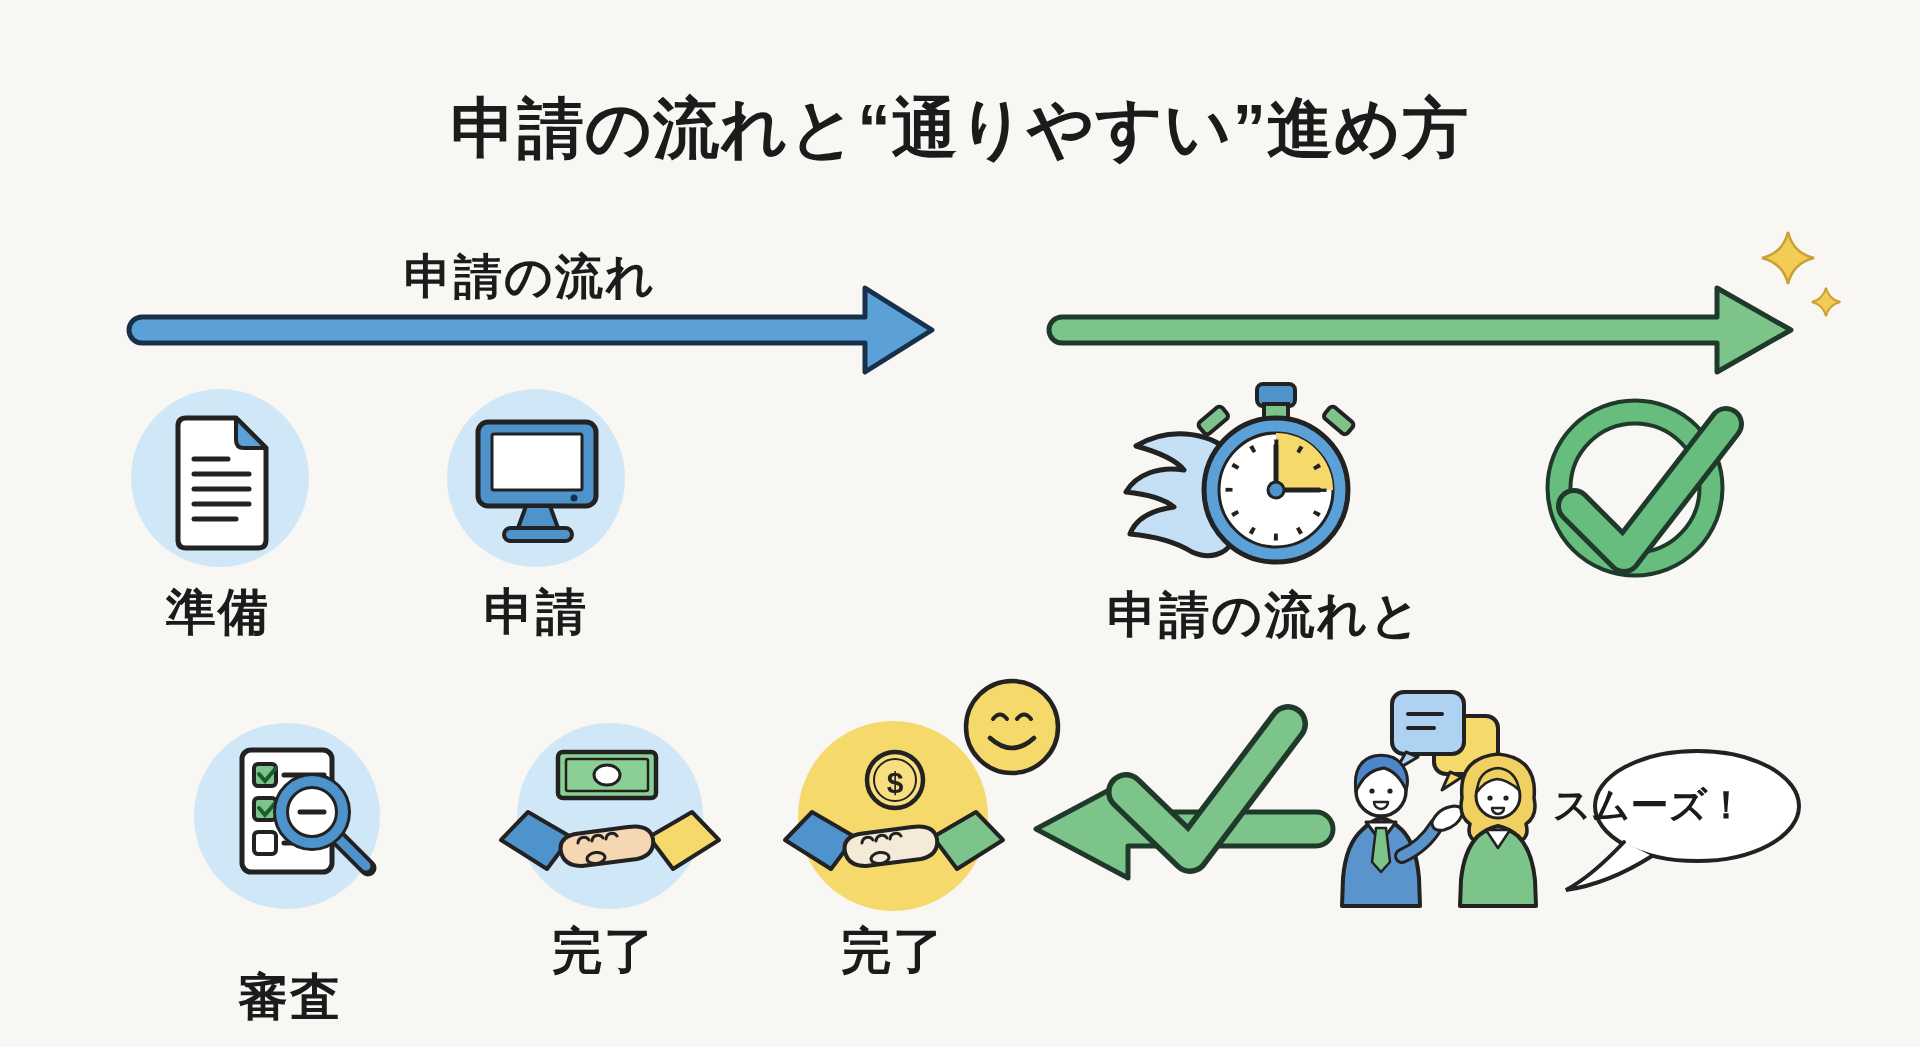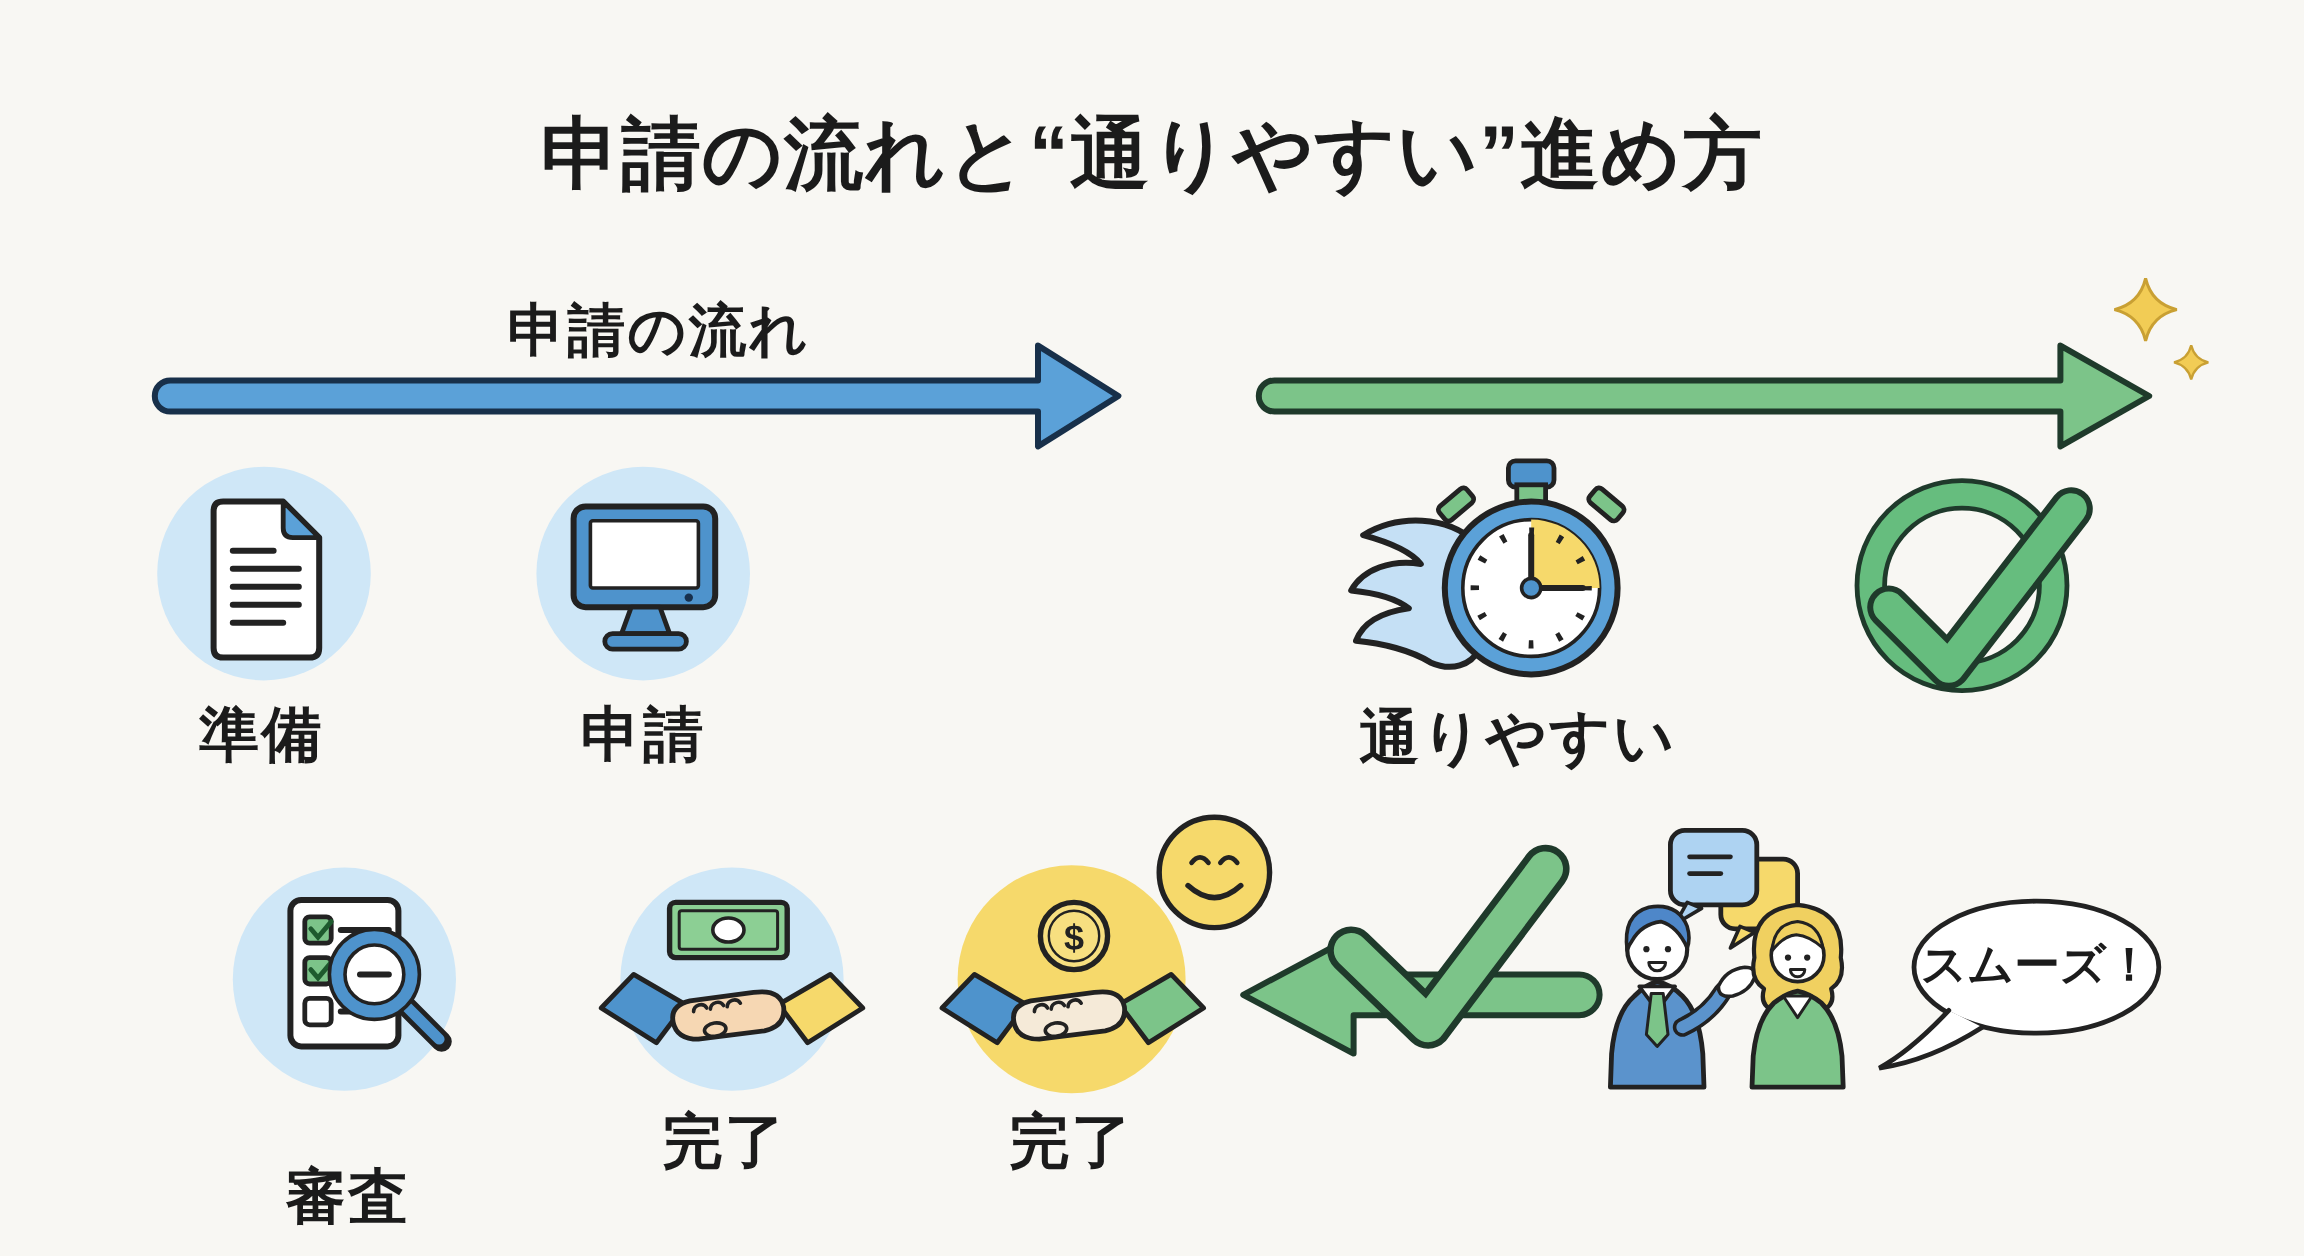--- a/index.html
+++ b/index.html
@@ -196,24 +196,24 @@
     </g>
 
     <g>
       <ellipse cx="1697" cy="806" rx="102" ry="55" fill="#ffffff" stroke="#222222" stroke-width="4"></ellipse>
       <path d="M1624,842 Q1592,876 1566,890 Q1608,884 1652,856" fill="#ffffff" stroke="#222222" stroke-width="4" stroke-linecap="round"></path>
     </g>
   </svg>
 
   <div class="lbl title" style="left:960px;top:128px;">申請の流れと“通りやすい”進め方</div>
 
-  <div class="lbl hdr" style="left:530px;top:277px;margin-left:19px;">申請の流れ</div>
+  <div class="lbl hdr" style="left:530px;top:277px;">申請の流れ</div>
 
   <div class="lbl step" style="left:218px;top:612px;text-align:right;">準備</div>
   <div class="lbl step" style="left:536px;top:612px;">申請</div>
-  <div class="lbl step" style="left:1265px;top:615px;">通りやすい</div>
+  <div class="lbl step" style="left:1265px;top:615px;">申請の流れと</div>
 
   <div class="lbl step" style="left:290px;top:997px;">審査</div>
   <div class="lbl step" style="left:604px;top:951px;">完了</div>
   <div class="lbl step" style="left:893px;top:951px;">完了</div>
 
-  <div class="lbl bubble-text" style="left:1697px;top:805px;">スムーズ！</div>
+  <div class="lbl bubble-text" style="left:1649px;top:805px;">スムーズ！</div>
 </div>
 
 </body></html>

